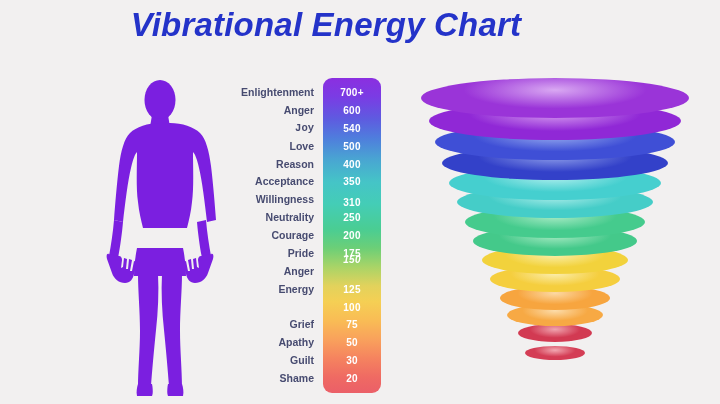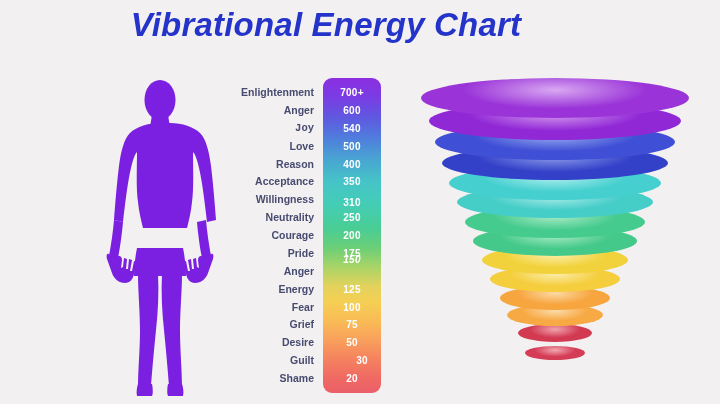--- a/index.html
+++ b/index.html
@@ -192,44 +192,43 @@
       <div class="scale-row-label" style="top: 42px; font-family: Liberation Mono, monospace;">Joy</div>
       <div class="scale-row-label" style="top: 60px;">Love</div>
       <div class="scale-row-label" style="top: 78px;">Reason</div>
       <div class="scale-row-label" style="top: 95px;">Acceptance</div>
       <div class="scale-row-label" style="top: 113px;">Willingness</div>
       <div class="scale-row-label" style="top: 131px;">Neutrality</div>
       <div class="scale-row-label" style="top: 149px;">Courage</div>
       <div class="scale-row-label" style="top: 167px;">Pride</div>
       <div class="scale-row-label" style="top: 185px;">Anger</div>
       <div class="scale-row-label" style="top: 203px;">Energy</div>
-      <div class="scale-row-label" style="top: 221px;">Fear</div>
       <div class="scale-row-label" style="top: 238px;">Grief</div>
-      <div class="scale-row-label" style="top: 256px;">Desire</div>
+      <div class="scale-row-label" style="top: 256px;">Apathy</div>
       <div class="scale-row-label" style="top: 274px;">Guilt</div>
       <div class="scale-row-label" style="top: 292px;">Shame</div>
     </div>
   <div id="gradient-bar">
     <div id="value-column">
         <div class="scale-row-value" style="top: 6px;">700+</div>
         <div class="scale-row-value" style="top: 24px;">600</div>
         <div class="scale-row-value" style="top: 42px;">540</div>
         <div class="scale-row-value" style="top: 60px;">500</div>
         <div class="scale-row-value" style="top: 78px;">400</div>
         <div class="scale-row-value" style="top: 95px;">350</div>
         <div class="scale-row-value" style="top: 116px;">310</div>
         <div class="scale-row-value" style="top: 131px;">250</div>
         <div class="scale-row-value" style="top: 149px;">200</div>
         <div class="scale-row-value" style="top: 167px;">175</div>
         <div class="scale-row-value" style="top: 173px; font-style: italic;">150</div>
         <div class="scale-row-value" style="top: 203px;">125</div>
         <div class="scale-row-value" style="top: 221px;">100</div>
         <div class="scale-row-value" style="top: 238px;">75</div>
         <div class="scale-row-value" style="top: 256px;">50</div>
-        <div class="scale-row-value" style="top: 274px; margin-left: 10px;">30</div>
+        <div class="scale-row-value" style="top: 274px;">30</div>
         <div class="scale-row-value" style="top: 292px;">20</div>
       </div>
   </div>
 </div>
 
 <div id="funnel-chart">
     <div class="funnel-disc" style="width: 268px; height: 40px; top: 2px; z-index: 100; background: radial-gradient(55% 75% at 50% 30%, rgb(217, 168, 242) 0%, rgb(154, 52, 216) 62%, rgb(154, 52, 216) 100%);"></div>
     <div class="funnel-disc" style="width: 252px; height: 38px; top: 26px; z-index: 99; background: radial-gradient(55% 75% at 50% 30%, rgb(215, 156, 240) 0%, rgb(144, 40, 214) 62%, rgb(144, 40, 214) 100%);"></div>
     <div class="funnel-disc" style="width: 240px; height: 36px; top: 48px; z-index: 98; background: radial-gradient(55% 75% at 50% 30%, rgb(155, 176, 240) 0%, rgb(63, 79, 214) 62%, rgb(63, 79, 214) 100%);"></div>
     <div class="funnel-disc" style="width: 226px; height: 34px; top: 70px; z-index: 97; background: radial-gradient(55% 75% at 50% 30%, rgb(143, 159, 234) 0%, rgb(51, 65, 201) 62%, rgb(51, 65, 201) 100%);"></div>

